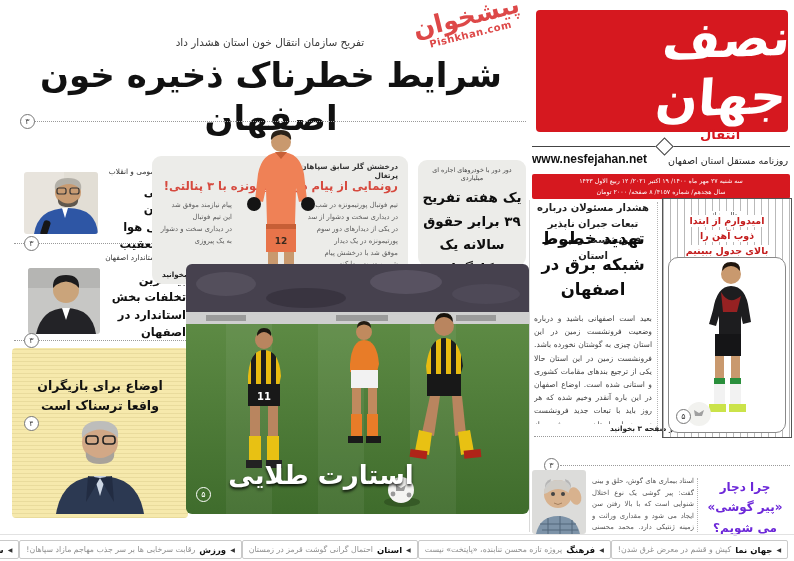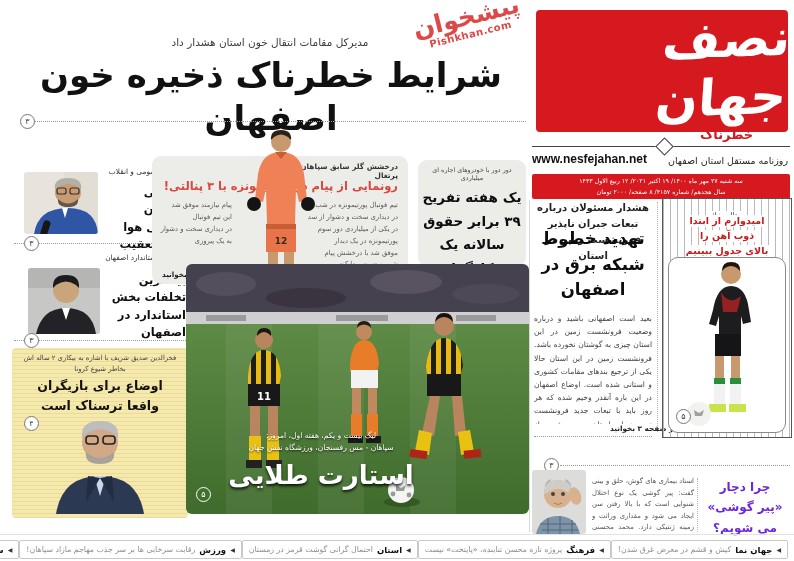--- a/index.html
+++ b/index.html
@@ -48,31 +48,31 @@
   .f-arrow{font-size:6px;color:#333;}
 </style>
 </head>
 <body>
 
 <div id="page">
 
   <div id="logo-box" class="abs" style="left:536px;top:10px;width:252px;height:122px;">
     <span class="logo-txt">نصف جهان</span>
   </div>
-  <div id="logo-type" class="abs" style="left:700px;top:127px;width:88px;text-align:left;">خطرناک</div>
+  <div id="logo-type" class="abs" style="left:700px;top:127px;width:88px;text-align:left;">انتقال</div>
   <div class="abs" style="left:532px;top:146px;width:258px;border-top:1px solid #444;"></div>
   <div class="abs" style="left:658px;top:140px;width:11px;height:11px;background:#fff;border:1px solid #444;transform:rotate(45deg);"></div>
   <div class="abs" style="left:532px;top:152px;font-size:12px;font-weight:bold;direction:ltr;font-family:'Liberation Sans',sans-serif;color:#111;">www.nesfejahan.net</div>
   <div class="abs rt" style="left:650px;top:155px;width:138px;font-size:9.5px;color:#222;">روزنامه مستقل استان اصفهان</div>
   <div id="date-strip" class="abs" style="left:532px;top:174px;width:258px;height:24px;">
     <div>سه شنبه ۲۷ مهر ماه ۱۴۰۰/ ۱۹ اکتبر ۲۰۲۱/ ۱۲ ربیع الاول ۱۴۴۳</div>
     <div>سال هجدهم/ شماره ۴۱۵۷/ ۸ صفحه/ ۲۰۰۰ تومان</div>
   </div>
 
-  <div class="abs ctr kicker" style="left:120px;top:36px;width:300px;font-size:10.5px;">مدیرکل مقامات انتقال خون استان هشدار داد</div>
+  <div class="abs ctr kicker" style="left:120px;top:36px;width:300px;font-size:10.5px;">تفریح سازمان انتقال خون استان هشدار داد</div>
   <div id="watermark" class="abs" style="left:405px;top:4px;width:125px;">
     <div class="wm-fa">پیشخوان</div>
     <div class="wm-en">Pishkhan.com</div>
   </div>
   <div id="lead-headline" class="abs ctr" style="left:15px;top:54px;width:512px;">شرایط خطرناک ذخیره خون اصفهان</div>
   <div class="doth abs" style="left:34px;top:121px;width:492px;"></div>
   <span class="badge abs" style="left:20px;top:114px;">۳</span>
 
   <div class="abs rt lc-kicker" style="left:96px;top:166px;width:90px;">دادستان عمومی و انقلاب اصفهان:</div>
   <div class="abs rt lc-headline" style="left:102px;top:184px;width:84px;">کوتاهی متولیان آلودگی هوا قابل تعقیب است</div>
@@ -102,21 +102,20 @@
       <circle cx="38" cy="22" r="13" fill="#caa47b"></circle>
       <path d="M25,20 q-1,-13 13,-13 q14,0 13,13 l-3,-3 q-10,-7 -20,0 Z" fill="#1c1c1e"></path>
       <path d="M8,66 q6,-26 30,-26 q26,0 30,26 Z" fill="#232327"></path>
       <path d="M34,40 l8,0 l-4,12 Z" fill="#fff"></path>
     </svg>
   </div>
   <div class="doth abs" style="left:14px;top:340px;width:172px;"></div>
   <span class="badge abs" style="left:24px;top:333px;">۳</span>
 
   <div id="yellow-box" class="abs" style="left:12px;top:348px;width:176px;height:170px;">
-    <div class="abs ctr" style="left:10px;top:5px;width:156px;font-size:6.8px;line-height:1.6;color:#444;">فخرالدین صدیق شریف با اشاره به بیکاری ۲ ساله اش بخاطر شیوع کرونا</div>
     <div class="abs ctr" style="left:8px;top:28px;width:160px;font-size:12.5px;font-weight:bold;line-height:1.6;color:#111;">اوضاع برای بازیگران واقعا ترسناک است</div>
     <span class="badge abs" style="left:12px;top:68px;">۴</span>
     <div class="photo abs" style="left:36px;top:66px;width:104px;height:100px;">
       <svg width="104" height="100" viewBox="0 0 104 100">
         <circle cx="52" cy="28" r="18" fill="#d2a886"></circle>
         <path d="M34,24 q-2,-17 18,-17 q20,0 18,17 l-4,-4 q-14,-9 -28,0 Z" fill="#bdbdbb"></path>
         <rect x="38" y="22" width="12" height="8" rx="3" fill="none" stroke="#222" stroke-width="1.6"></rect>
         <rect x="55" y="22" width="12" height="8" rx="3" fill="none" stroke="#222" stroke-width="1.6"></rect>
         <path d="M38,38 q14,12 28,0 q2,12 -14,12 q-16,0 -14,-12 Z" fill="#a8a29a"></path>
         <path d="M8,100 q6,-38 44,-38 q38,0 44,38 Z" fill="#2c3952"></path>
@@ -126,21 +125,21 @@
       </svg>
     </div>
   </div>
 
   <div class="graybox abs" style="left:152px;top:156px;width:256px;height:128px;">
     <div class="abs rt" style="right:10px;top:6px;width:118px;font-size:7.4px;font-weight:bold;color:#333;">درخشش گلر سابق سپاهان در پرتغال</div>
     <div class="abs rt" style="right:10px;top:23px;width:240px;font-size:11.5px;font-weight:bold;color:#d6493e;">رونمایی از پیام در پورتیمونزه با ۳ پنالتی!</div>
     <div class="abs rt" style="right:10px;top:44px;width:96px;">
       <div class="gk-line">تیم فوتبال پورتیمونزه در شب درخشش</div>
       <div class="gk-line">در دیداری سخت و دشوار از سد</div>
-      <div class="gk-line">در یکی از میلیاردی دور سوم</div>
+      <div class="gk-line">در یکی از دیدارهای دور سوم</div>
       <div class="gk-line">پورتیمونزه در یک دیدار</div>
       <div class="gk-line">موفق شد با درخشش پیام</div>
       <div class="gk-line">شیرین دست پیدا کند...</div>
     </div>
     <div class="abs rt" style="left:8px;top:44px;width:72px;">
       <div class="gk-line">پیام نیازمند موفق شد</div>
       <div class="gk-line">این تیم فوتبال</div>
       <div class="gk-line">در دیداری سخت و دشوار</div>
       <div class="gk-line">به یک پیروزی</div>
     </div>
@@ -231,24 +230,20 @@
         <path d="M272,168 l12,-2 l4,22 l-13,3 Z" fill="#e8c113"></path>
         <rect x="224" y="186" width="17" height="8" fill="#b02418" transform="rotate(8 232 190)"></rect>
         <rect x="278" y="186" width="17" height="8" fill="#b02418" transform="rotate(-6 286 190)"></rect>
       </g>
       <ellipse cx="216" cy="238" rx="18" ry="5" fill="#2d4f1f" opacity=".7"></ellipse>
       <circle cx="215" cy="226" r="13" fill="#f4f4f2"></circle>
       <path d="M210,221 l5,3 l5,-3 l-2,6 l-8,0 Z" fill="#9a9a9a"></path>
       <circle cx="207" cy="230" r="2.4" fill="#9a9a9a"></circle>
       <circle cx="223" cy="231" r="2.4" fill="#9a9a9a"></circle>
     </svg>
-    <div class="abs ctr" style="left:30px;top:166px;width:210px;color:#fff;font-size:7.6px;line-height:1.6;text-shadow:0 1px 2px rgba(0,0,0,.8);">
-      <div>لیگ بیست و یکم، هفته اول، امروز:</div>
-      <div>سپاهان - مس رفسنجان، ورزشگاه نقش جهان</div>
-    </div>
     <div class="abs ctr" style="left:30px;top:196px;width:210px;color:#fff;font-size:26px;font-weight:900;text-shadow:0 2px 3px rgba(0,0,0,.85);">استارت طلایی</div>
     <span class="badge abs" style="left:10px;bottom:12px;background:transparent;border-color:#fff;color:#fff;">۵</span>
   </div>
 
   <div class="solv abs" style="left:529px;top:200px;height:332px;"></div>
   <div class="dotv abs" style="left:657px;top:202px;height:230px;"></div>
 
   <div class="abs ctr" style="left:534px;top:200px;width:118px;font-size:10px;font-weight:bold;line-height:1.6;color:#222;">هشدار مسئولان درباره تبعات جبران ناپذیر فرونشست زمین در استان</div>
   <div class="abs ctr" style="left:534px;top:226px;width:118px;font-size:16.5px;font-weight:900;line-height:1.55;color:#0d0d0d;">تهدید خطوط شبکه برق در اصفهان</div>
   <div id="sub-body" class="abs" style="left:534px;top:312px;width:118px;height:112px;overflow:hidden;">بعید است اصفهانی باشید و درباره وضعیت فرونشست زمین در این استان چیزی به گوشتان نخورده باشد. فرونشست زمین در این استان حالا یکی از ترجیع بندهای مقامات کشوری و استانی شده است. اوضاع اصفهان در این باره آنقدر وخیم شده که هر روز باید با تبعات جدید فرونشست زمین در این استان روبه رو شویم. از منازل مسکونی گرفته تا انواع تأسیسات شهری از خطرات فرونشست زمین در امان نیستند و دیروز هم پرده ای دیگر از این ماجرا خودش را نشان داد.</div>

